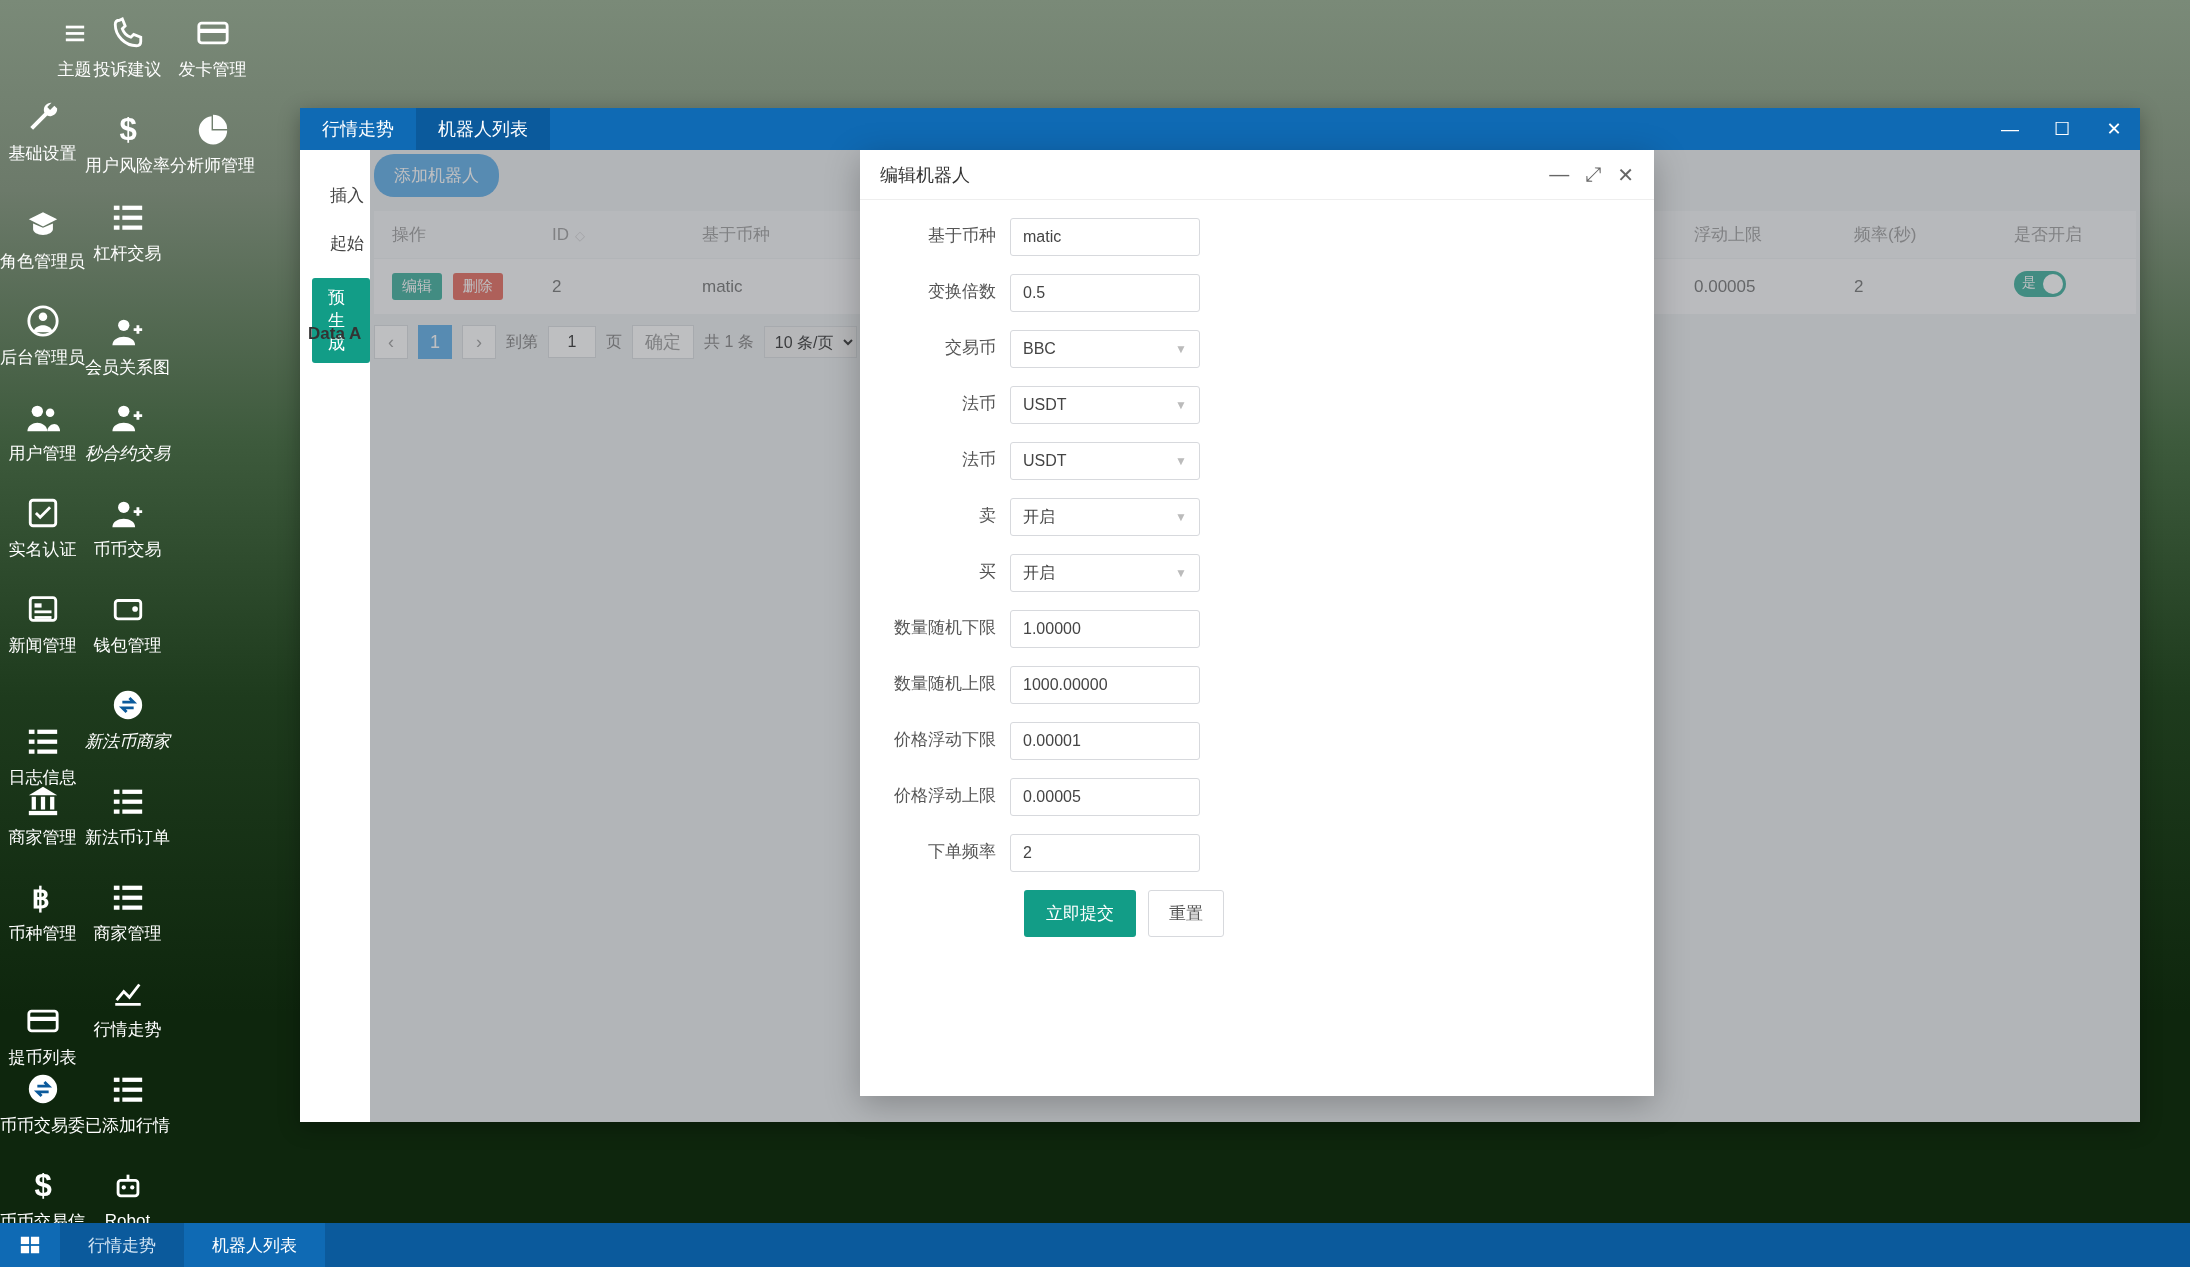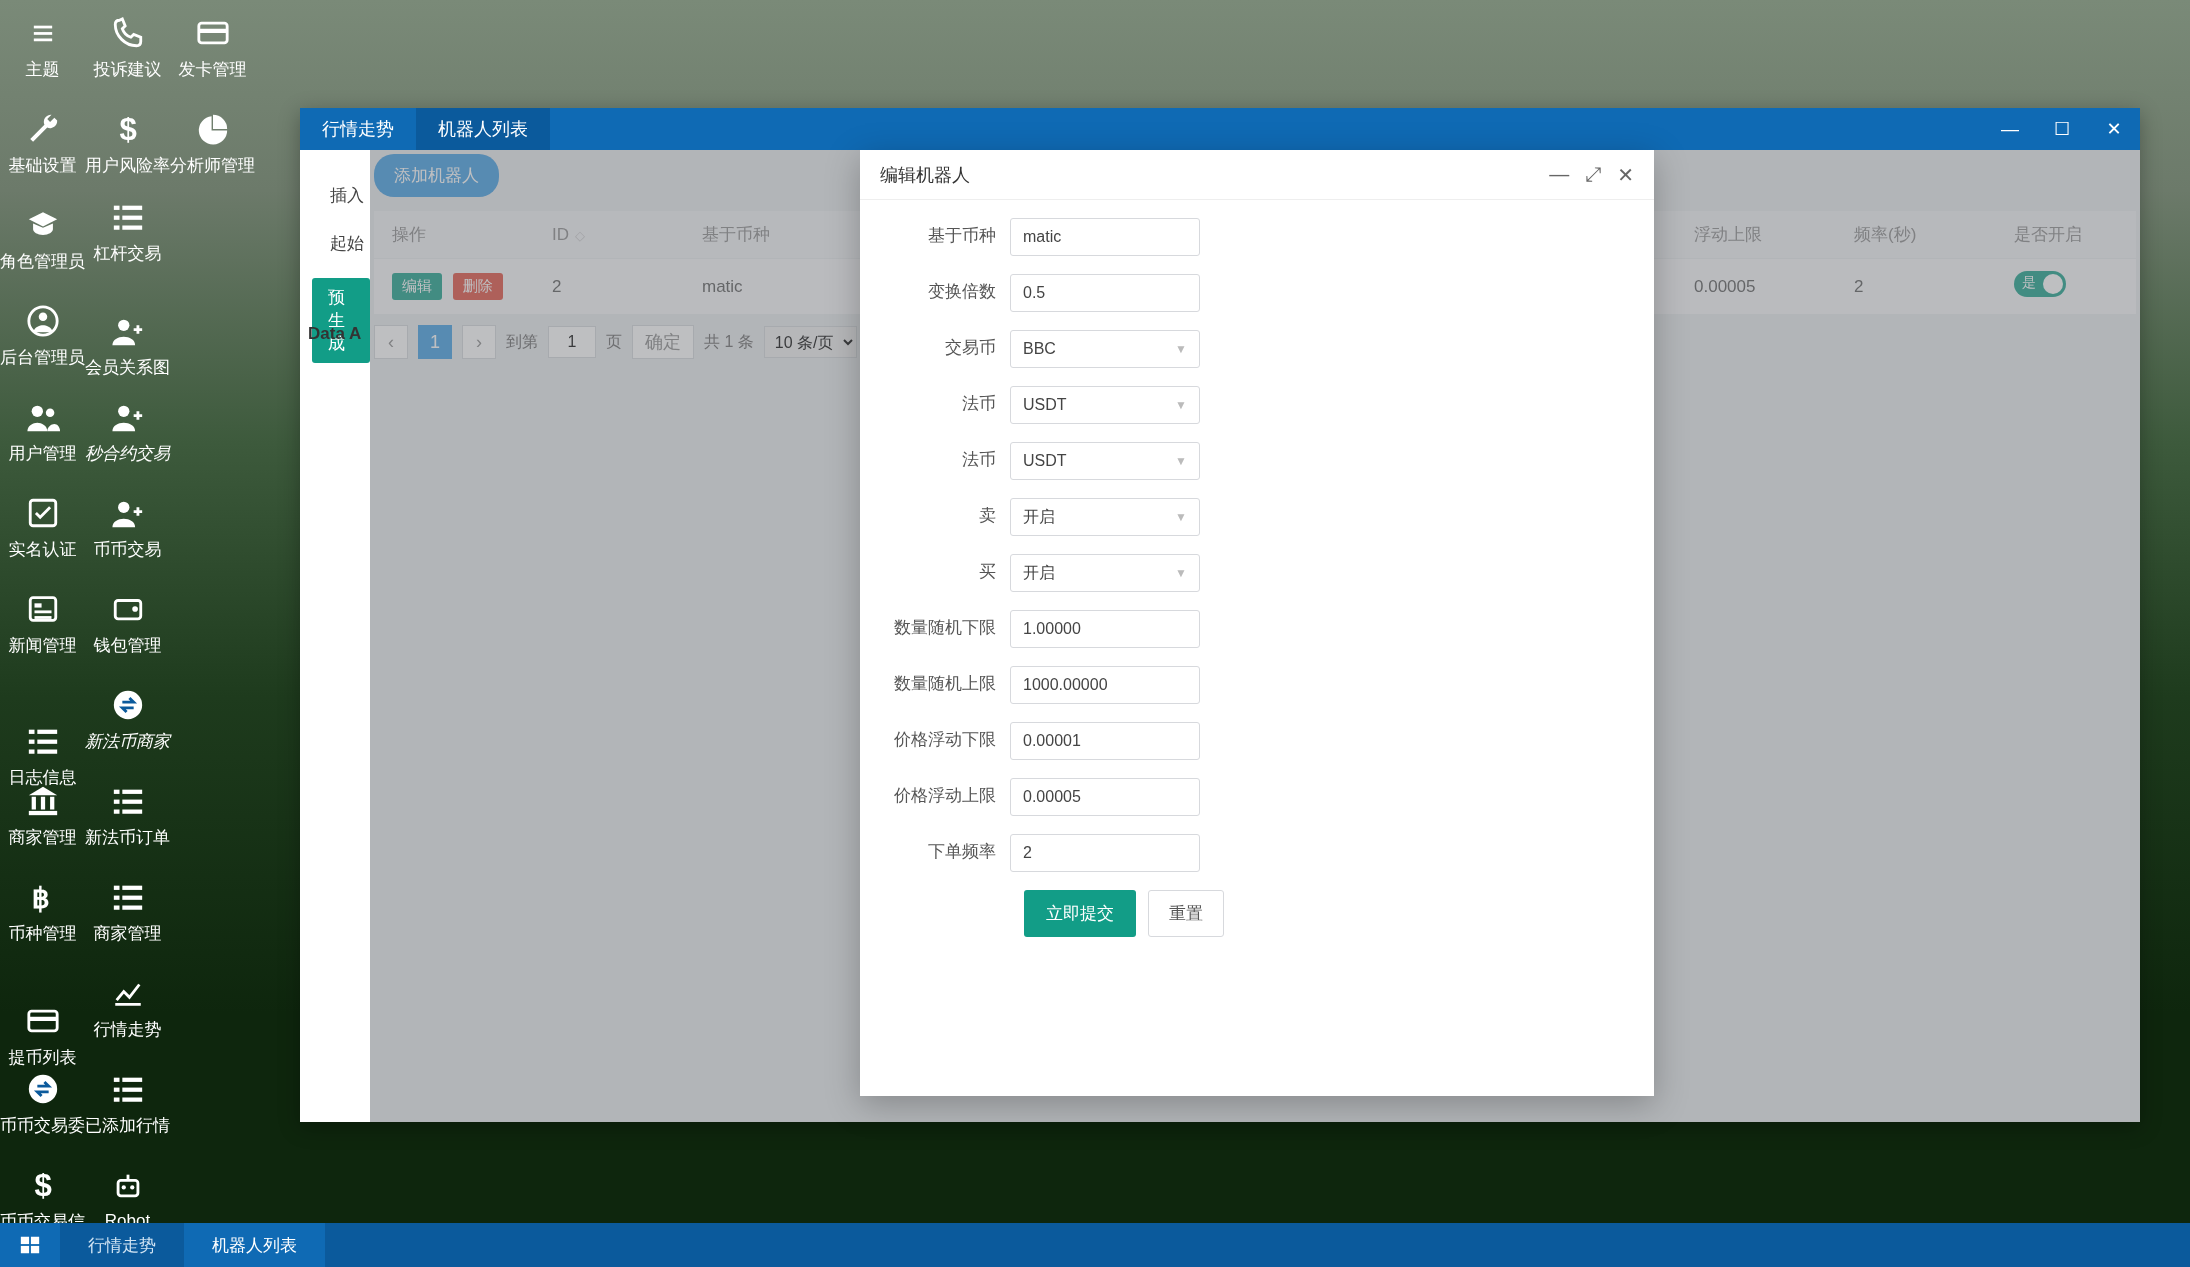--- a/index.html
+++ b/index.html
@@ -182,31 +182,31 @@
   color: #fff; font-size: 17px; cursor: pointer;
 }
 .task-item.active { background: #0f6ab4; }
 .task-item.dim { color: #cfe3f3; }
 </style>
 </head>
 <body style="transform: scale(1);">
 
 <div class="desktop-icons">
   <div class="desk-col col1" id="col1">
-      <div class="desk-item" style="position: absolute; top: 0px;">
+      <div class="desk-item" style="position: absolute; top: 0px; margin-left: 32px;">
         <div class="ico">
           <svg viewBox="0 0 24 24" class="list-lines">
             <rect x="2" y="4" width="20" height="3"></rect>
             <rect x="2" y="11" width="20" height="3"></rect>
             <rect x="2" y="18" width="20" height="3"></rect>
           </svg>
         </div>
         <span>主题</span>
       </div>
-      <div class="desk-item" style="position: absolute; top: 96px;">
+      <div class="desk-item" style="position: absolute; top: 84px;">
         <div class="ico">
           <svg viewBox="0 0 24 24">
             <path fill="#fff" d="M22 6a5 5 0 0 1-7 5L5 21l-2-2L13 9a5 5 0 0 1 5-7l-3 3 2 2 3-3z"></path>
           </svg>
         </div>
         <span>基础设置</span>
       </div>
       <div class="desk-item" style="position: absolute; top: 192px;">
         <div class="ico">
           <svg viewBox="0 0 24 24">

